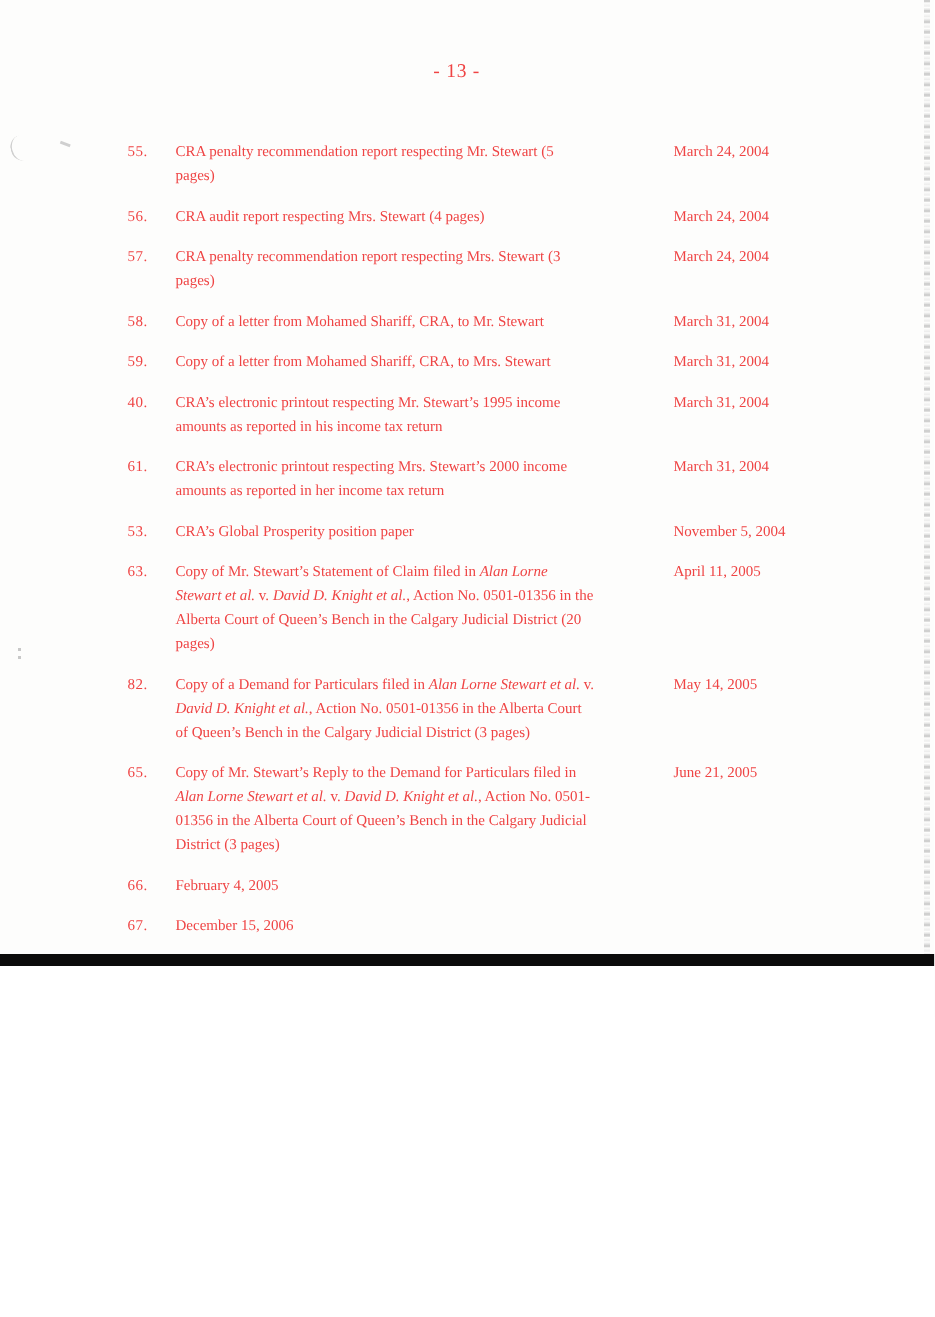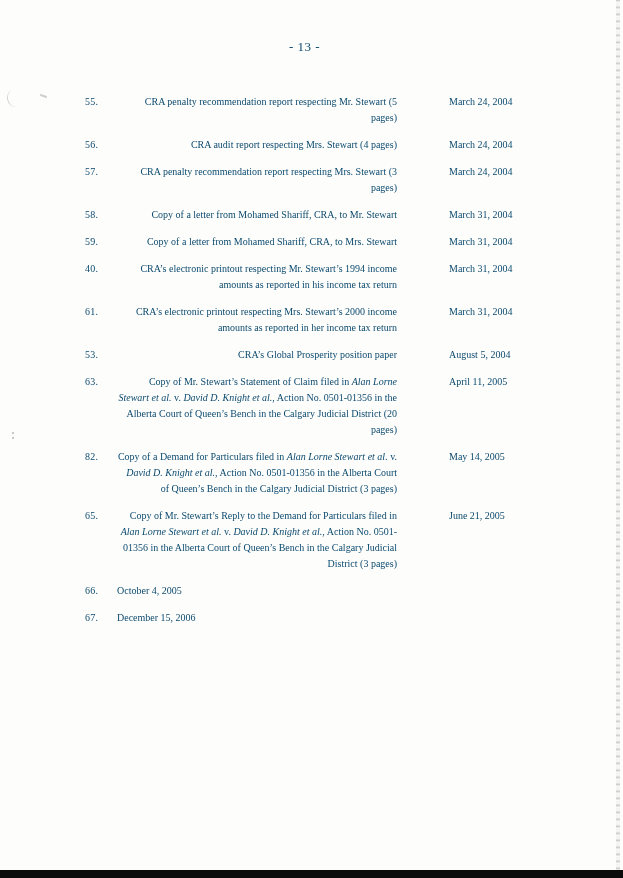--- a/index.html
+++ b/index.html
@@ -3,24 +3,24 @@
 <meta charset="utf-8">
 <style>
   html, body {
     margin: 0;
     padding: 0;
     background: #ffffff;
   }
   .page {
     position: relative;
     width: 623px;
-    height: 878px;
+    height: 644px;
     background: #fdfdfc;
     font-family: "Liberation Serif", "DejaVu Serif", serif;
-    color: #0c4a6e;
+    color: #ef4444;
     overflow: hidden;
   }
   .page-number {
     position: absolute;
     top: 39px;
     left: 0;
     width: 609px;
     text-align: center;
     font-size: 13px;
     line-height: 16px;
@@ -37,21 +37,20 @@
     grid-template-columns: 32px 332px auto;
     font-size: 10px;
     line-height: 16px;
     margin-bottom: 11px;
   }
   .num {
     letter-spacing: 0.3px;
   }
   .desc {
     padding-right: 52px;
-    text-align: right;
   }
   .desc i {
   }
   .date {
     white-space: nowrap;
   }
   
   .scan-edge-right {
     position: absolute;
     top: 0;
@@ -138,34 +137,34 @@
   </div>
 
   <div class="row">
     <span class="num">59.</span>
     <span class="desc"><span>Copy of a letter from Mohamed Shariff, CRA, to Mrs. Stewart</span></span>
     <span class="date">March 31, 2004</span>
   </div>
 
   <div class="row">
     <span class="num">40.</span>
-    <span class="desc"><span>CRA’s electronic printout respecting Mr. Stewart’s 1994 income amounts as reported in his income tax return</span></span>
+    <span class="desc"><span>CRA’s electronic printout respecting Mr. Stewart’s 1995 income amounts as reported in his income tax return</span></span>
     <span class="date">March 31, 2004</span>
   </div>
 
   <div class="row">
     <span class="num">61.</span>
     <span class="desc"><span>CRA’s electronic printout respecting Mrs. Stewart’s 2000 income amounts as reported in her income tax return</span></span>
     <span class="date">March 31, 2004</span>
   </div>
 
   <div class="row">
     <span class="num">53.</span>
     <span class="desc"><span>CRA’s Global Prosperity position paper</span></span>
-    <span class="date">August 5, 2004</span>
+    <span class="date">November 5, 2004</span>
   </div>
 
   <div class="row">
     <span class="num">63.</span>
     <span class="desc"><span>Copy of Mr. Stewart’s Statement of Claim filed in </span><i>Alan Lorne Stewart et al.</i><span> v. </span><i>David D. Knight et al.</i><span>, Action No. 0501-01356 in the Alberta Court of Queen’s Bench in the Calgary Judicial District (20 pages)</span></span>
     <span class="date">April 11, 2005</span>
   </div>
 
   <div class="row">
     <span class="num">82.</span>
@@ -174,21 +173,21 @@
   </div>
 
   <div class="row">
     <span class="num">65.</span>
     <span class="desc"><span>Copy of Mr. Stewart’s Reply to the Demand for Particulars filed in </span><i>Alan Lorne Stewart et al.</i><span> v. </span><i>David D. Knight et al.</i><span>, Action No. 0501-01356 in the Alberta Court of Queen’s Bench in the Calgary Judicial District (3 pages)</span></span>
     <span class="date">June 21, 2005</span>
   </div>
 
   <div class="row">
     <span class="num">66.</span>
-    <span class="date">October 4, 2005</span>
+    <span class="date">February 4, 2005</span>
   </div>
 
   <div class="row">
     <span class="num">67.</span>
     <span class="date">December 15, 2006</span>
   </div>
 </div>
 
   <div class="scan-mark-topleft"></div>
   <div class="scan-speck-1"></div>

